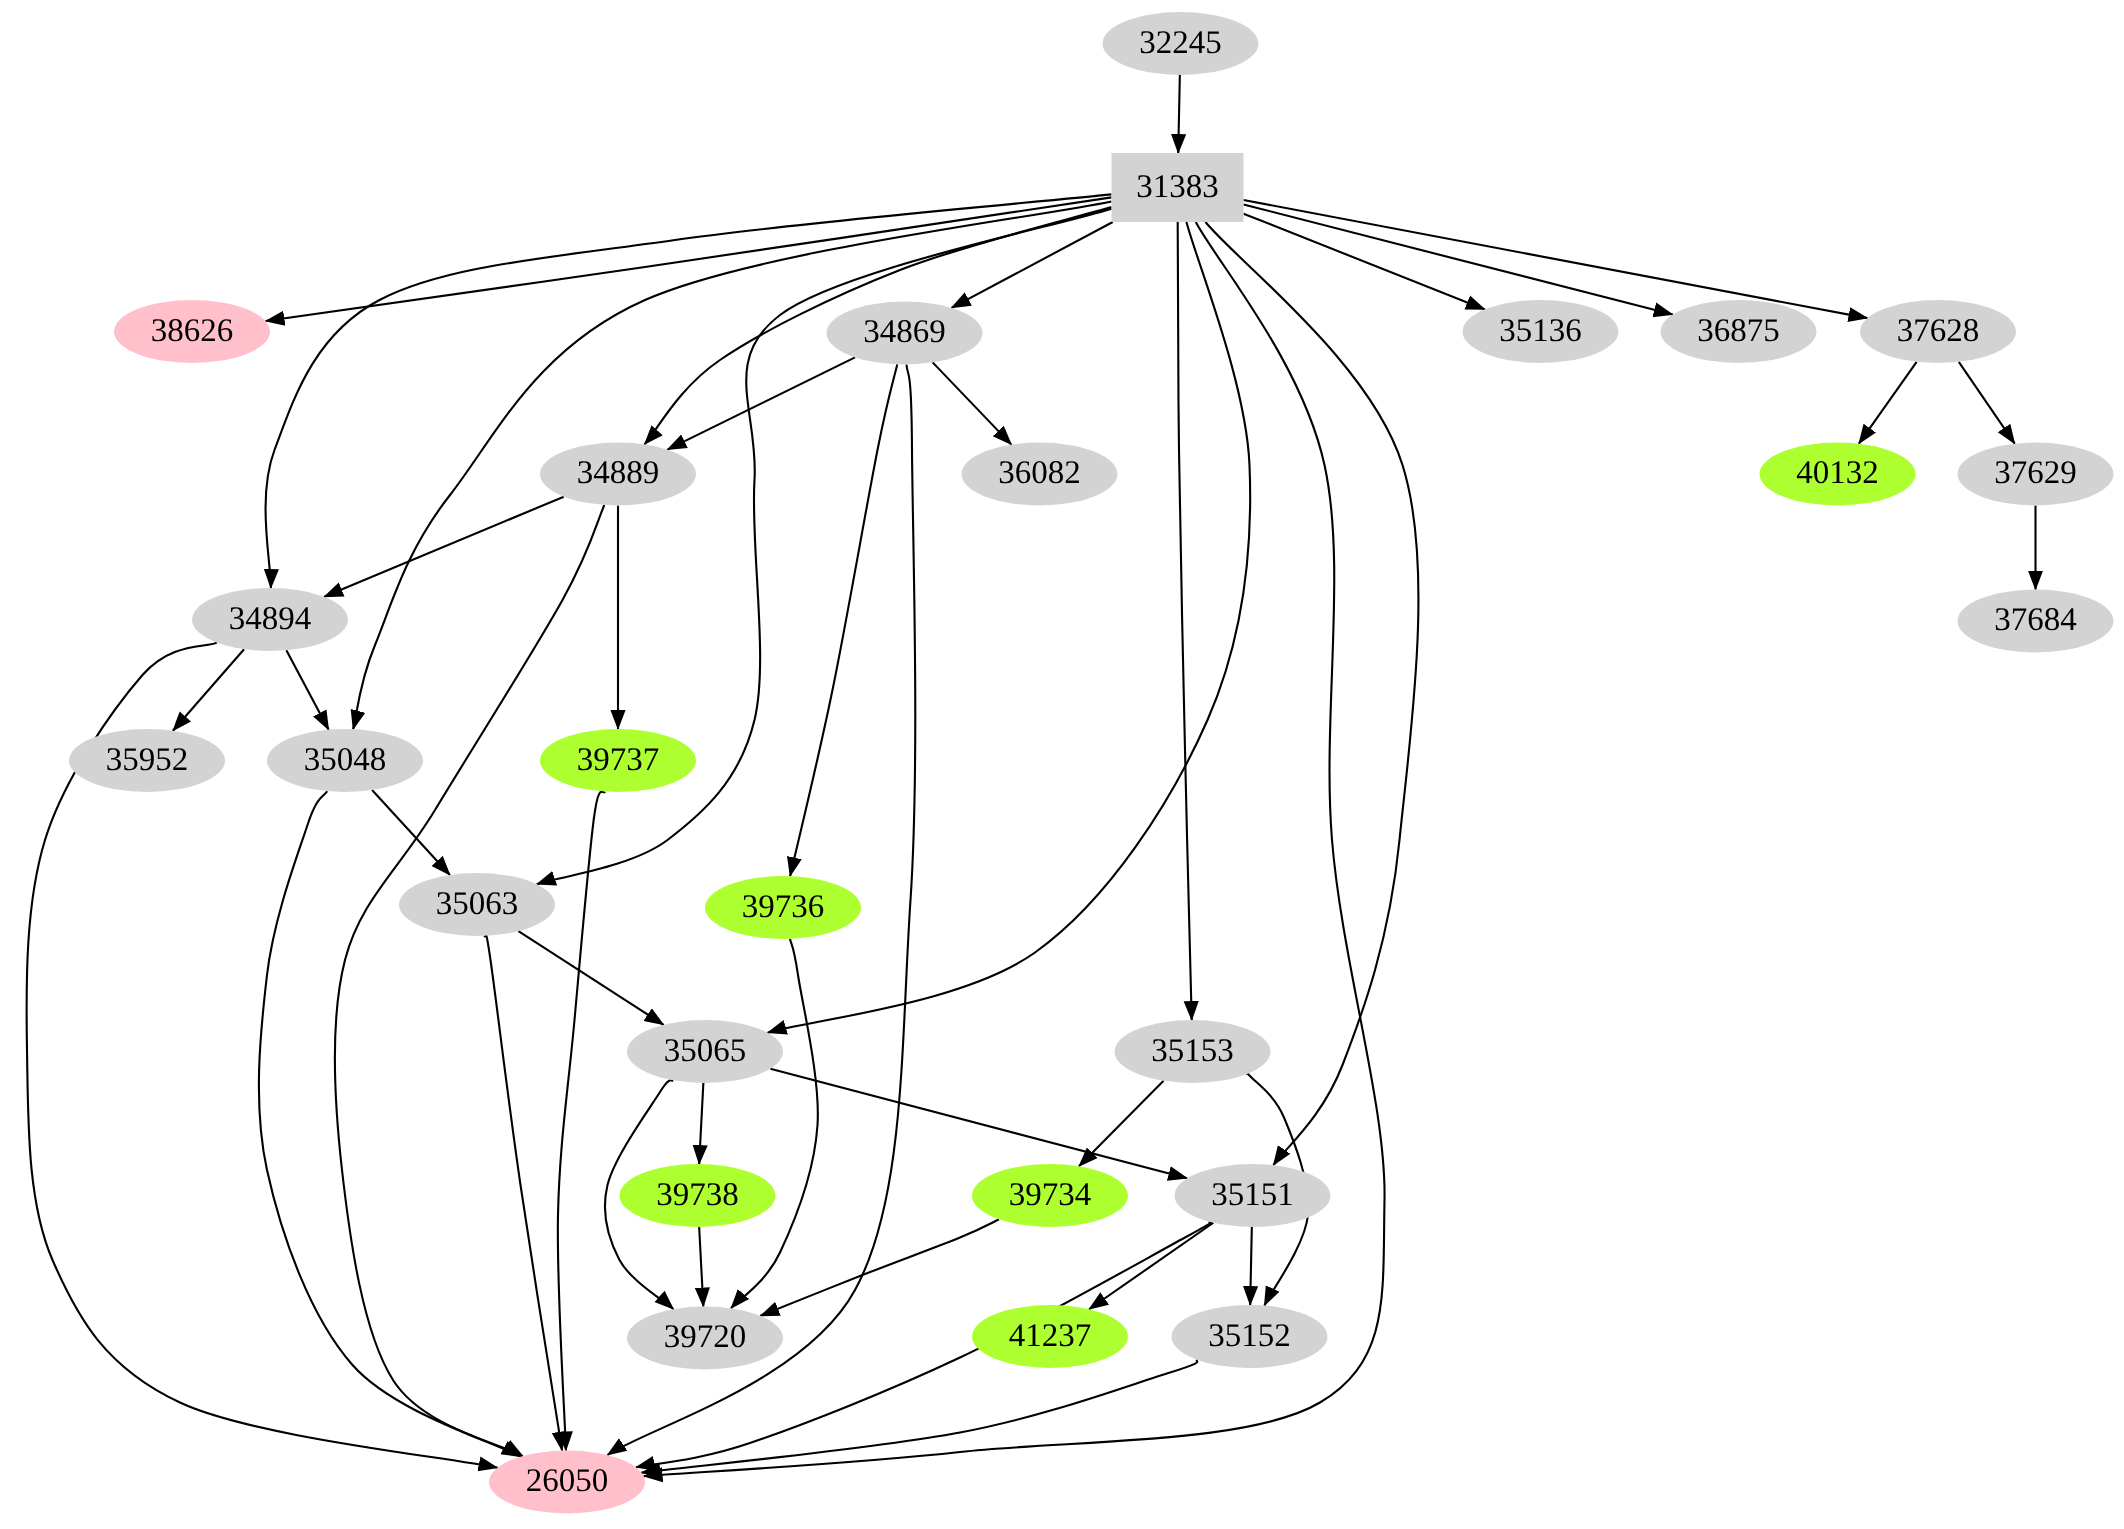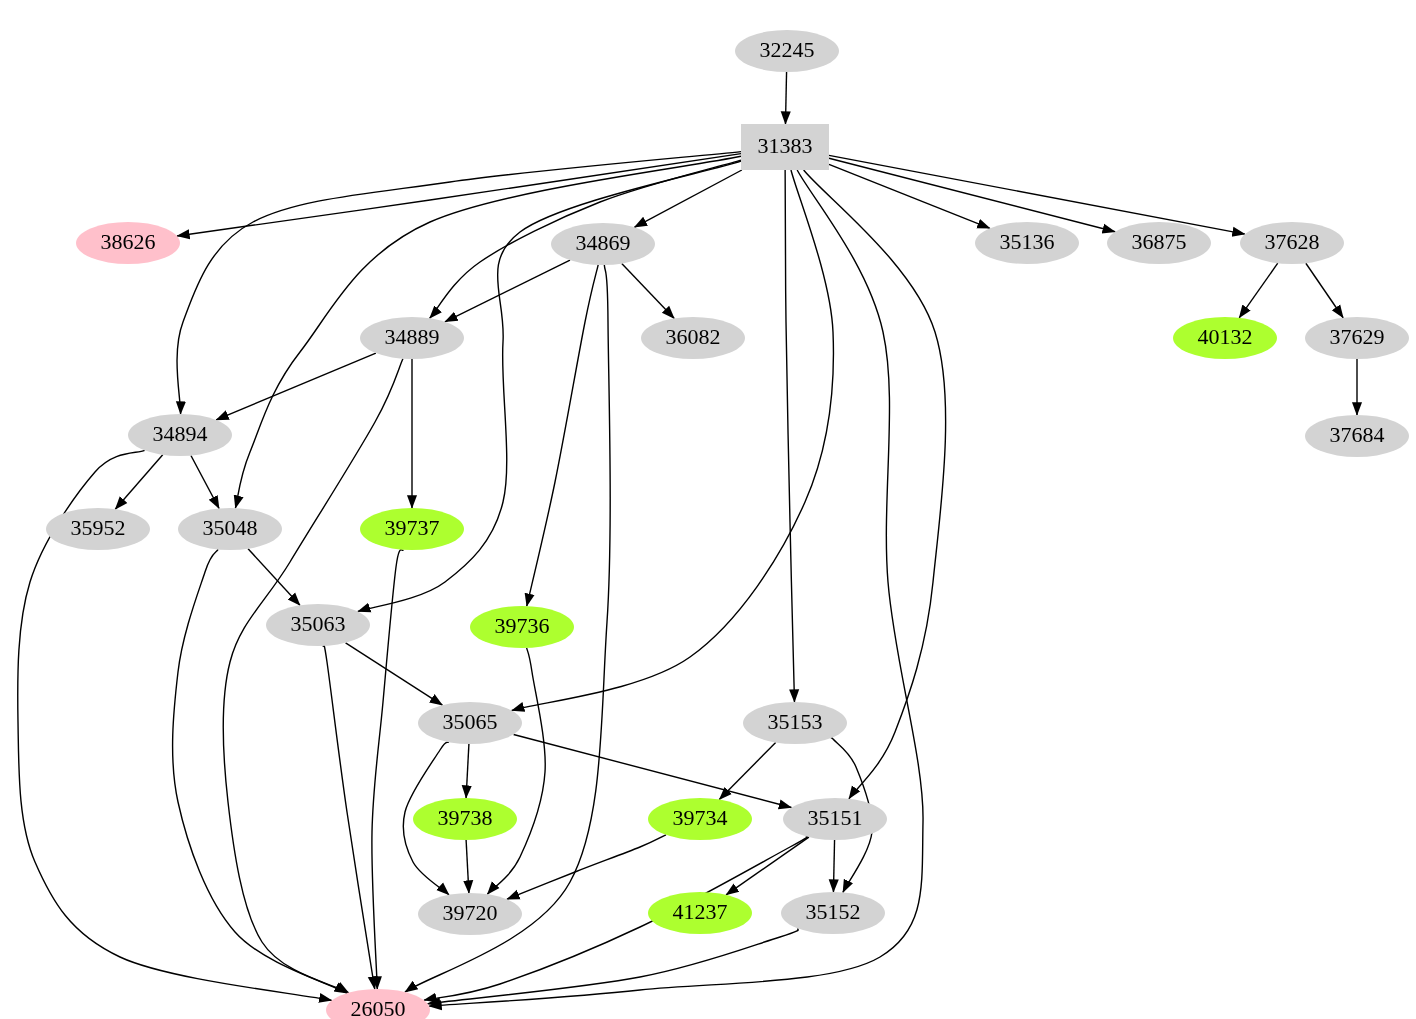--- a/index.html
+++ b/index.html
@@ -1,20 +1,20 @@
 <!DOCTYPE html>
 <html><head>
 <meta charset="utf-8">
 <style>
   html,body{margin:0;padding:0;}
   body{
     width:1416px;height:1019px;background:#ffffff;overflow:hidden;
     font-family:"Liberation Serif","DejaVu Serif",serif;
   }
-  #graph-wrap{width:1416px;height:797px;margin-top:22px;}
+  #graph-wrap{width:1416px;height:797px;}
   svg{display:block;}
   .node-label{
     font-family:"Liberation Serif","DejaVu Serif",serif;
     font-size:22px;fill:#000000;text-anchor:middle;dominant-baseline:middle;
   }
   .edge{fill:none;stroke:#000000;stroke-width:1.4px;}
 </style>
 </head>
 <body>
 

